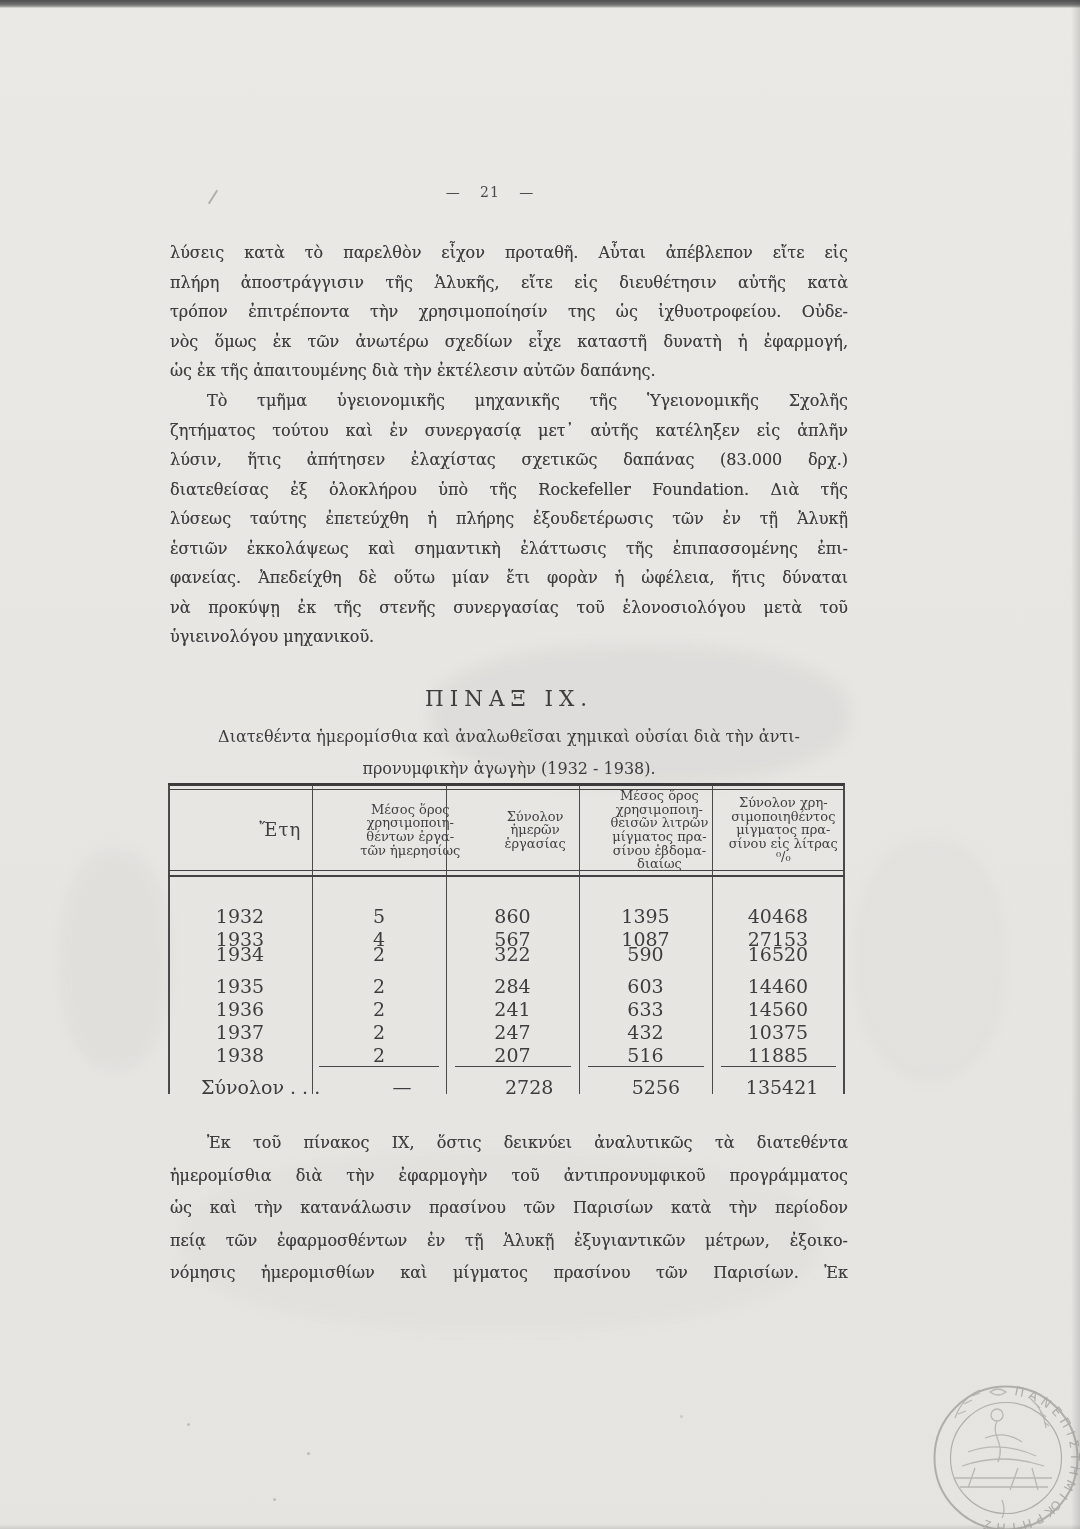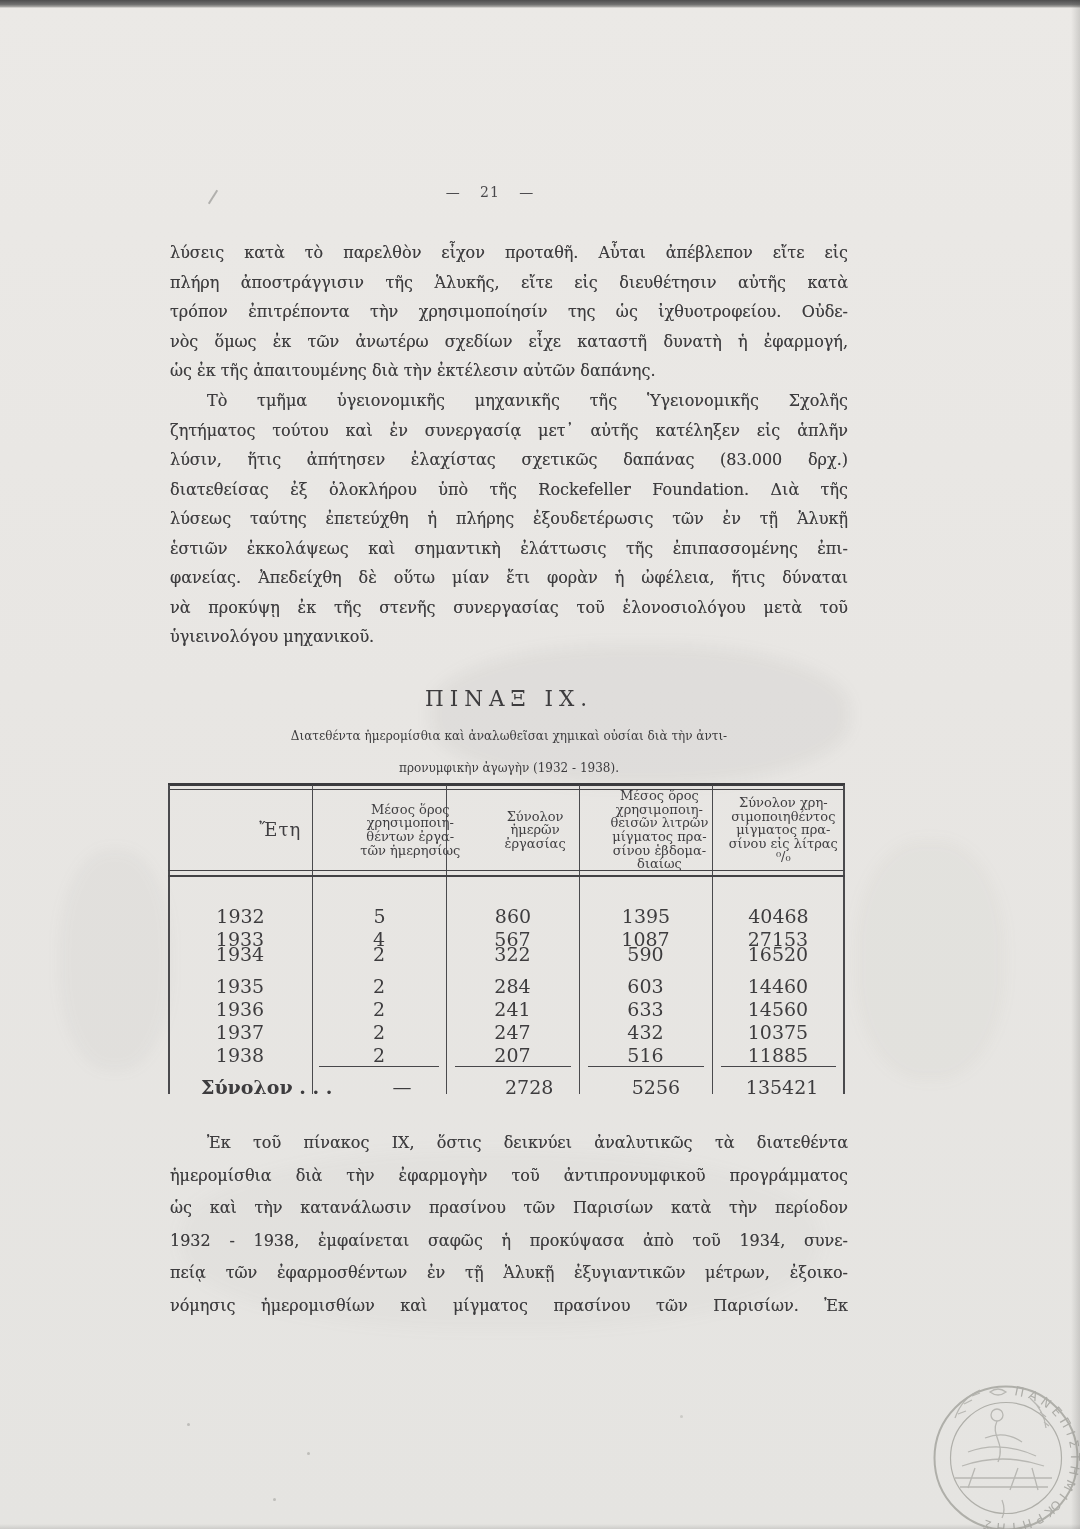--- a/index.html
+++ b/index.html
@@ -29,21 +29,21 @@
   .para{position:absolute;left:170px;width:678px;font-size:16px;
     text-shadow:0 0 .5px rgba(61,60,62,.55);}
   .para .ln{line-height:29.5px;height:29.5px;text-align:justify;text-align-last:justify;}
   .para.wide .ln{line-height:32.6px;height:32.6px;}
   .para .ln.end{text-align:left;text-align-last:left;}
   .para .ln.ind{padding-left:37px;}
 
   .tbl-title{position:absolute;left:170px;top:686px;width:678px;text-align:center;
     font-size:21.5px;letter-spacing:6px;color:#3d3c3e;}
   .tbl-sub{position:absolute;left:170px;top:721px;width:678px;text-align:center;
-    font-size:12px;}
+    font-size:16px;}
   .tbl-sub .ln{line-height:31.5px;height:31.5px;}
 
   
   .table{position:absolute;left:168px;top:783px;width:677px;height:311px;font-size:19px;}
   .rule{position:absolute;background:#434346;}
   .top-thick{left:0;top:0;width:677px;height:3px;background:#3b3b3e;}
   .top-thin{left:0;top:6px;width:677px;height:1px;}
   .hr1{left:0;top:87px;width:677px;height:1px;}
   .hr2{left:0;top:92px;width:677px;height:1.5px;}
   .vline{position:absolute;top:2px;width:1.2px;height:309px;background:#4a4a4d;}
@@ -57,21 +57,21 @@
   .th{display:flex;align-items:center;justify-content:center;text-align:center;
     white-space:pre-line;font-size:13px;line-height:13.6px;color:#3f3e41;}
   .th.c0{font-size:18px;letter-spacing:1px;padding-left:45px;}
   .c0{width:144px;} .c1{width:134px;} .c2{width:133px;} .c3{width:133px;} .c4{width:132px;}
   .trow{position:absolute;left:0;width:677px;height:23px;display:flex;line-height:23px;}
   .td{text-align:center;}
   .sumrule{position:absolute;top:283px;height:1.2px;background:#47474a;}
   .sr1{left:151px;width:120px;} .sr2{left:287px;width:116px;}
   .sr3{left:420px;width:116px;} .sr4{left:553px;width:115px;}
   .trow.total{top:291px;height:26px;line-height:26px;}
-  .trow.total .td.c0{text-align:left;padding-left:33px;font-weight:bold;}
+  .trow.total .td.c0{text-align:left;padding-left:33px;}
 
   .seal{position:absolute;left:920px;top:1372px;opacity:.62;}
 </style>
 </head>
 <body>
 
 <div class="page">
 
   <div class="edge-top"></div>
   <div class="edge-right"></div>
@@ -142,21 +142,21 @@
 διαίως</div>
       <div class="th c4">Σύνολον χρη-
 σιμοποιηθέντος
 μίγματος πρα-
 σίνου εἰς λίτρας
 ⁰/₀</div>
     </div>
     <div class="rule hr1"></div>
     <div class="rule hr2"></div>
 
-    <div class="trow" style="top:122px;justify-content:center;">
+    <div class="trow" style="top:122px;">
       <div class="td c0">1932</div>
       <div class="td c1">5</div>
       <div class="td c2">860</div>
       <div class="td c3">1395</div>
       <div class="td c4">40468</div>
     </div>
     <div class="trow" style="top:145px;">
       <div class="td c0">1933</div>
       <div class="td c1">4</div>
       <div class="td c2">567</div>
@@ -210,21 +210,20 @@
       <div class="td c2">2728</div>
       <div class="td c3">5256</div>
       <div class="td c4">135421</div>
     </div>
   </div>
 
   <div class="para wide" style="top:1127px;">
     <div class="ln ind">Ἐκ τοῦ πίνακος IX, ὅστις δεικνύει ἀναλυτικῶς τὰ διατεθέντα</div>
     <div class="ln">ἡμερομίσθια διὰ τὴν ἐφαρμογὴν τοῦ ἀντιπρονυμφικοῦ προγράμματος</div>
     <div class="ln">ὡς καὶ τὴν κατανάλωσιν πρασίνου τῶν Παρισίων κατὰ τὴν περίοδον</div>
-    <div class="ln">1932 - 1938, ἐμφαίνεται σαφῶς ἡ προκύψασα ἀπὸ τοῦ 1934, συνε-</div>
     <div class="ln">πείᾳ τῶν ἐφαρμοσθέντων ἐν τῇ Ἁλυκῇ ἐξυγιαντικῶν μέτρων, ἐξοικο-</div>
     <div class="ln">νόμησις ἡμερομισθίων καὶ μίγματος πρασίνου τῶν Παρισίων. Ἐκ</div>
   </div>
 
   <svg class="seal" width="160" height="157" viewBox="920 1372 160 157">
     <g fill="none" stroke="#8f8f88" stroke-width="2">
       <circle cx="1006" cy="1458" r="71.5"></circle>
       <circle cx="1006" cy="1458" r="55.5" stroke-width="1.2"></circle>
     </g>
     <defs>

